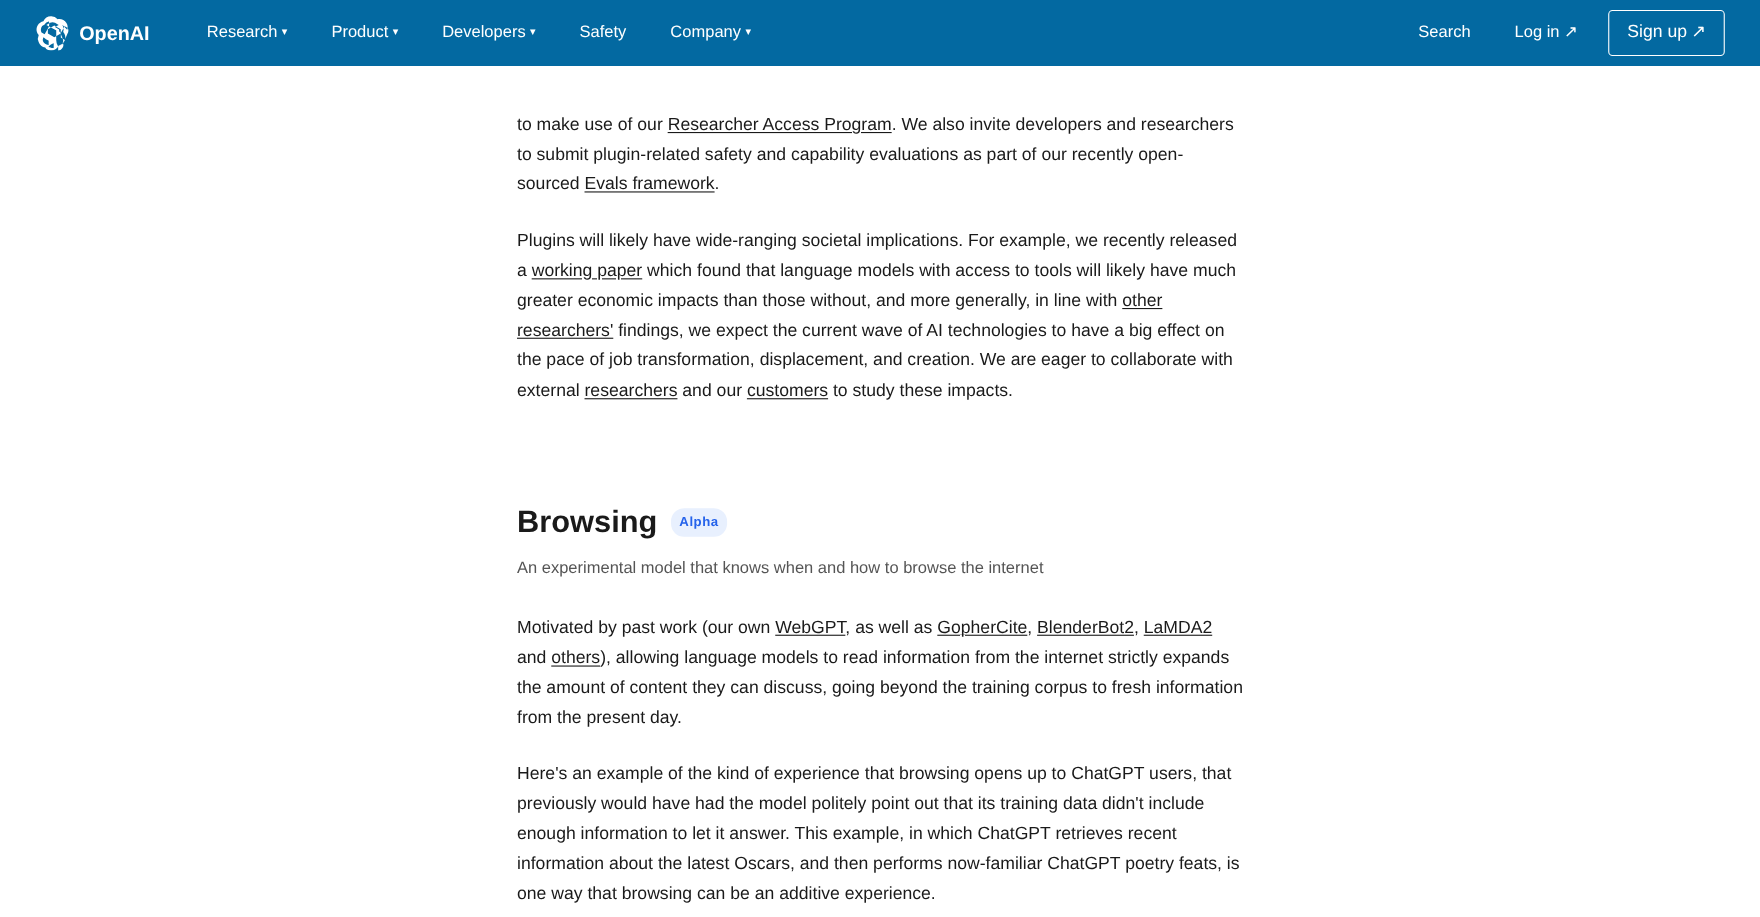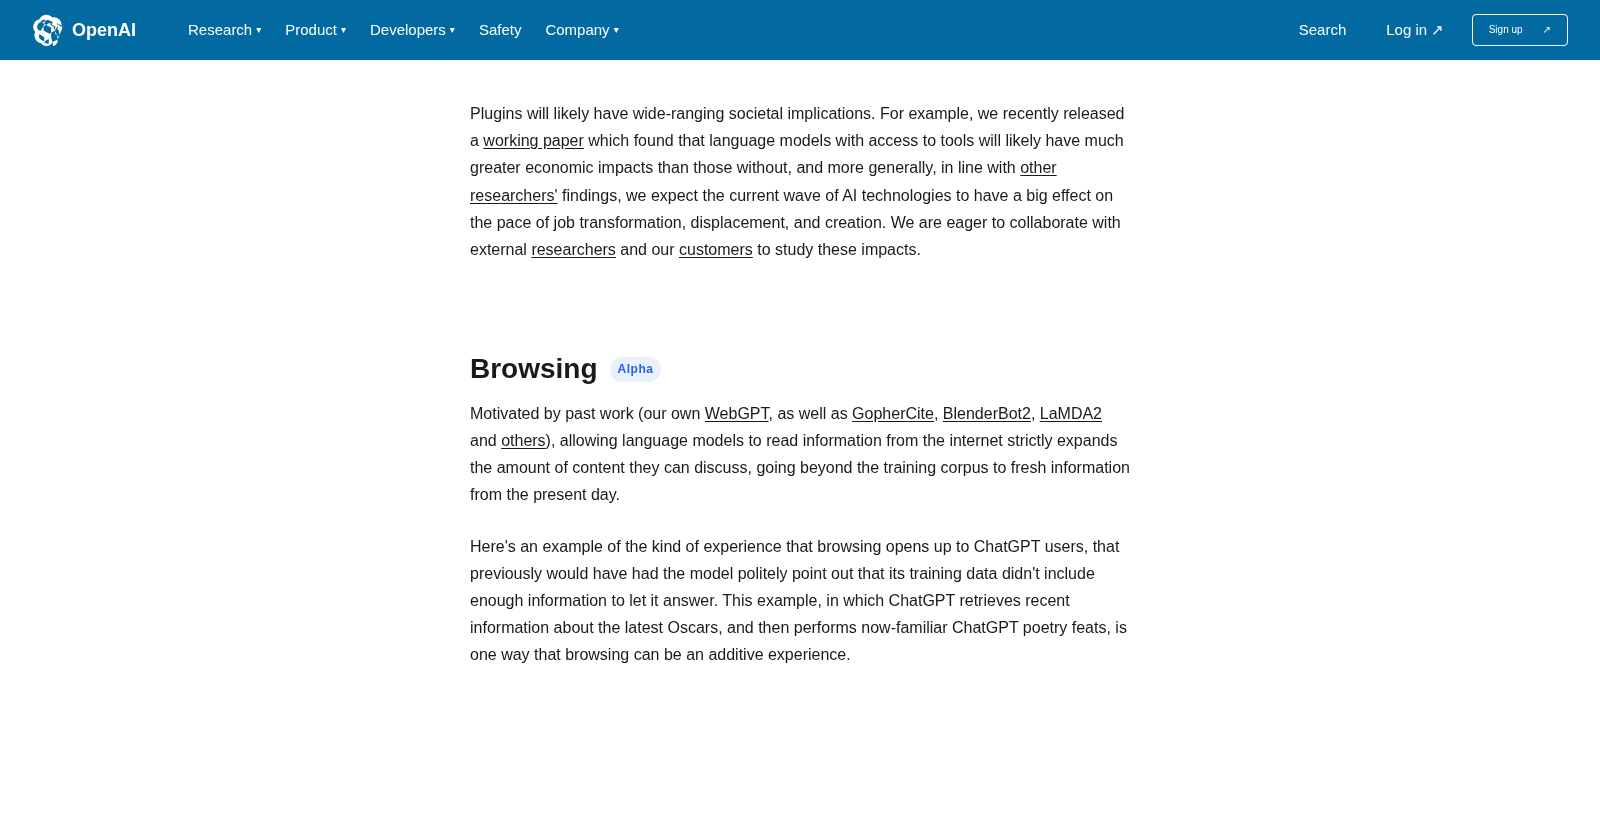--- a/index.html
+++ b/index.html
@@ -42,21 +42,21 @@
     }
 
     .nav-logo-icon {
       width: 32px;
       height: 32px;
     }
 
     .nav-links {
       display: flex;
       align-items: center;
-      gap: 0;
+      gap: 16px;
       flex: 1;
     }
 
     .nav-link {
       color: #fff;
       text-decoration: none;
       font-size: 15px;
       padding: 8px 12px;
       border-radius: 4px;
       display: flex;
@@ -88,28 +88,28 @@
       font-size: 15px;
       text-decoration: none;
       padding: 8px 12px;
       display: flex;
       align-items: center;
       gap: 4px;
     }
 
     .nav-signup {
       color: #fff;
-      font-size: 10px;
+      font-size: 16px;
       border: 1.5px solid #fff;
       padding: 7px 16px;
       border-radius: 4px;
       text-decoration: none;
       display: flex;
       align-items: center;
-      gap: 20px;
+      gap: 4px;
     }
 
     
     .page-wrapper {
       margin-top: 60px;
       padding: 40px 0;
     }
 
     .content-area {
       max-width: 740px;
@@ -210,38 +210,43 @@
     <a class="nav-signup">
       <span>Sign up</span>
       <span>↗</span>
     </a>
   </div>
 </nav>
 
 <div class="page-wrapper">
   <div class="content-area">
 
+    <p class="text-block">
+      to make use of our <a class="inline-link">Researcher Access Program</a>. We also invite developers and researchers to
+      submit plugin-related safety and capability evaluations as part of our recently open-sourced <a class="inline-link">Evals framework</a>.
+    </p>
 
     <p class="text-block">
       Plugins will likely have wide-ranging societal implications. For example, we recently released a
       <a class="inline-link">working paper</a>
       which found that language models with access to tools will likely have much greater
       economic impacts than those without, and more generally, in line with <a class="inline-link">other researchers'</a> findings, we
       expect the current wave of AI technologies to have a big effect on the pace of job transformation,
       displacement, and creation. We are eager to collaborate with external <a class="inline-link">researchers</a> and our
       <a class="inline-link">customers</a> to study these impacts.
     </p>
 
     <div class="section-gap"></div>
 
     <div class="section-title-row">
       <h2 class="section-title">Browsing</h2>
       <span class="alpha-badge">Alpha</span>
     </div>
 
+    <p class="section-subtitle">An experimental model that knows when and how to browse the internet</p>
 
     <p class="text-block">
       Motivated by past work (our own <a class="inline-link">WebGPT</a>, as well as <a class="inline-link">GopherCite</a>, <a class="inline-link">BlenderBot2</a>, <a class="inline-link">LaMDA2</a> and <a class="inline-link">others</a>),
       allowing language models to read information from the internet strictly expands the amount of
       content they can discuss, going beyond the training corpus to fresh information from the present
       day.
     </p>
 
     <p class="text-block">Here's an example of the kind of experience that browsing opens up to ChatGPT users, that previously would have had the model politely point out that its training data didn't include enough information to let it answer. This example, in which ChatGPT retrieves recent information about the latest Oscars, and then performs now-familiar ChatGPT poetry feats, is one way that browsing can be an additive experience.</p>
 

